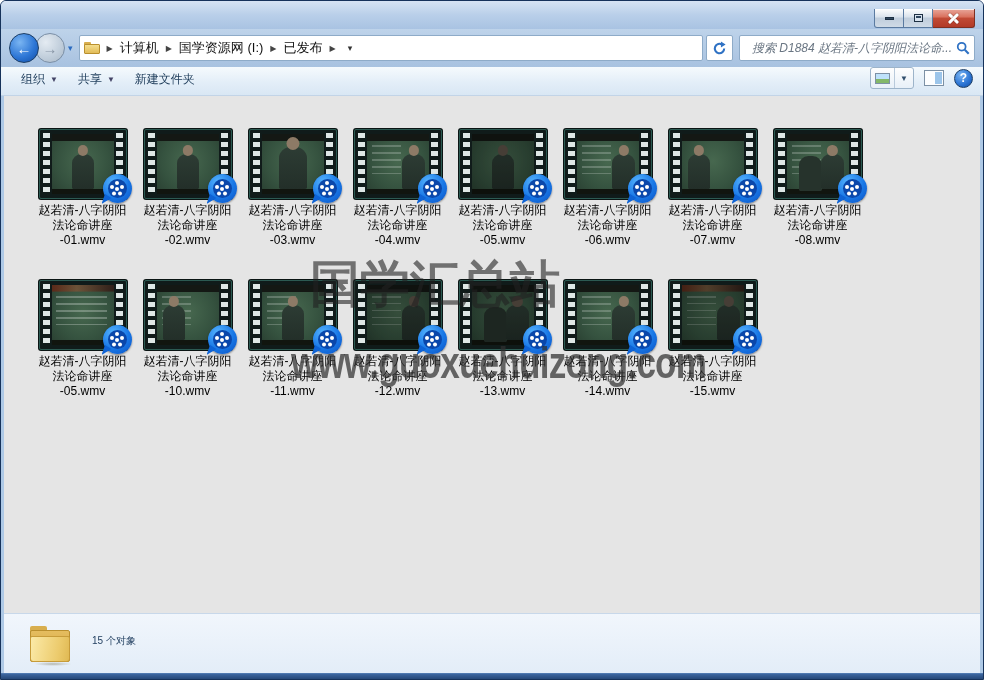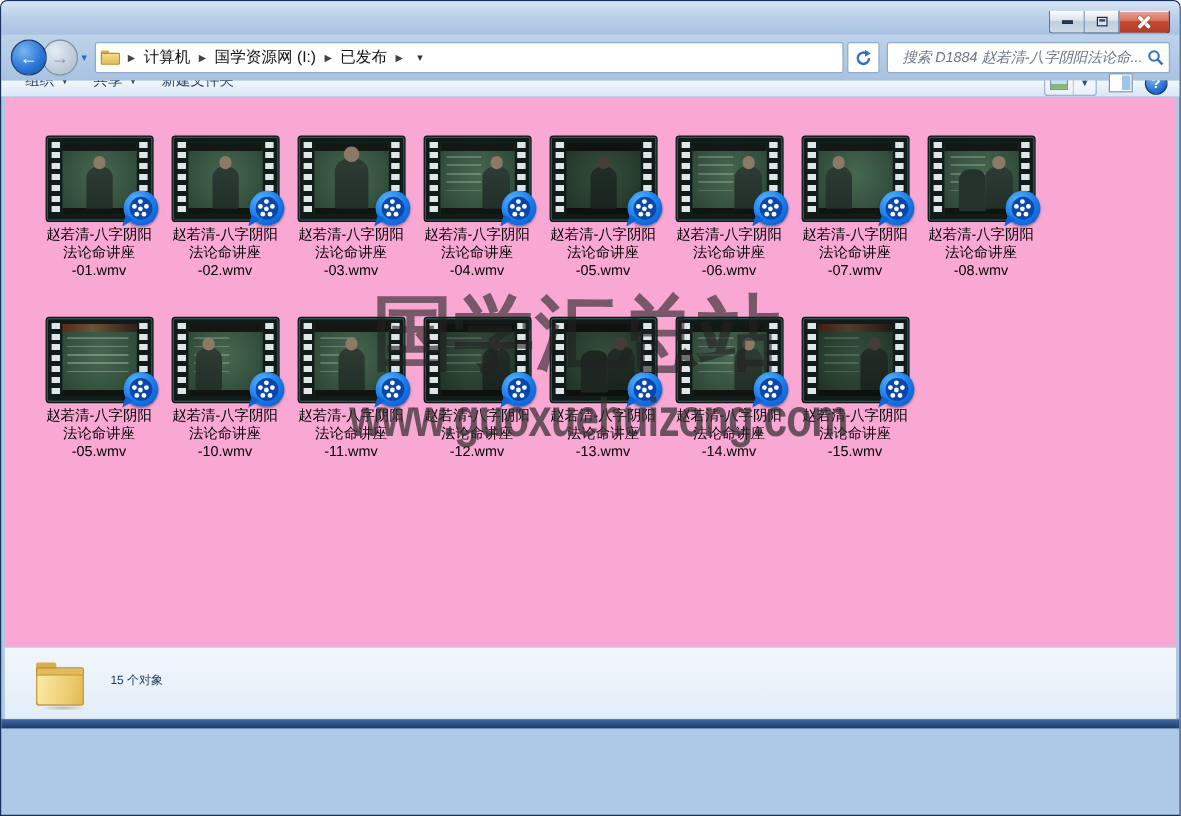--- a/index.html
+++ b/index.html
@@ -45,37 +45,37 @@
     background:linear-gradient(#f4dd8d,#e2bc58); border:1px solid #b98f2e; border-radius:1px; }
   .refreshbtn { width:27px; height:26px; margin-left:3px; background:#fff; border:1px solid #8eabc8; border-radius:2px;
     display:flex; align-items:center; justify-content:center; flex:0 0 auto; }
   .searchbox { width:236px; height:26px; margin-left:6px; background:#fff; border:1px solid #8eabc8; border-radius:2px;
     display:flex; align-items:center; padding:0 4px 0 8px; flex:0 0 auto; }
   .searchbox input { flex:1; border:none; outline:none; font-size:12px; font-style:italic; color:#6a7683;
     font-family:"Liberation Sans","DejaVu Sans",sans-serif; min-width:0; background:transparent;text-align:center; }
   .searchbox input::placeholder { color:#6a7683; opacity:1; }
 
   
-  .toolbar { height:14px; background:linear-gradient(#f5fafd,#e3eef8 55%,#d9e7f4); border-bottom:1px solid #c2d4e7;
-    display:flex; align-items:flex-end; padding:0 10px; }
+  .toolbar { height:29px; background:linear-gradient(#f5fafd,#e3eef8 55%,#d9e7f4); border-bottom:1px solid #c2d4e7;
+    display:flex; align-items:flex-start; padding:0 10px; }
   .tbtn { font-size:12px; color:#1e3c5a; padding:4px 10px; display:flex; align-items:center; gap:5px; }
   .tbtn .dd { font-size:8px; color:#446; }
   .tool-right { margin-left:auto; display:flex; align-items:center; gap:10px; }
   .viewsbtn { display:flex; border:1px solid #9db4ca; border-radius:3px; background:linear-gradient(#fefefe,#e8f0f8); }
   .viewsbtn .pic { width:24px; height:20px; display:flex; align-items:center; justify-content:center; border-right:1px solid #b9cadb; }
   .pic i { display:block; width:15px; height:11px; border:1px solid #7d91a5;
     background:linear-gradient(180deg,#bfe2fb 0 55%,#83b869 55%); }
   .viewsbtn .dd2 { width:18px; height:20px; display:flex; align-items:center; justify-content:center; font-size:8px; color:#33506e; }
   .previewbtn { width:20px; height:16px; border:1px solid #7d91a5; background:#fdfeff; position:relative; }
   .previewbtn:after { content:''; position:absolute; top:1px; right:1px; bottom:1px; width:7px; background:#9cc5ea; }
   .helpbtn { width:19px; height:19px; border-radius:50%; background:radial-gradient(circle at 35% 30%,#7ab5f2,#2e77d6 55%,#0e4ba5);
     border:1px solid #1c3e66; color:#fff; font-size:12px; font-weight:bold; display:flex; align-items:center; justify-content:center; }
 
   
-  .content { position:relative; height:458px; margin:0 3px; background:#f9a8d4; overflow:hidden; }
+  .content { position:relative; height:517px; margin:0 3px; background:#e5e5e5; overflow:hidden; }
   .grid { display:flex; flex-wrap:wrap; padding:33px 0 0 26px; width:960px; }
   .cell { width:105px; height:151px; display:flex; flex-direction:column; align-items:center; }
   .thumb { width:88px; height:70px; position:relative; background:#101b1a; border:1px solid #2c5a52; border-radius:2px;
     box-shadow:0 0 0 1px #0a1413; flex:0 0 auto; }
   .thumb:before,.thumb:after { content:''; position:absolute; top:3px; bottom:3px; width:7px;
     background:repeating-linear-gradient(180deg,#dfe7e6 0 5px,rgba(0,0,0,0) 5px 9px); }
   .thumb:before { left:3px; } .thumb:after { right:3px; }
   .screen { position:absolute; left:12px; right:12px; top:4px; bottom:4px; overflow:hidden;
     background:
       linear-gradient(180deg,#141814 0,#141814 11%,rgba(0,0,0,0) 11%),
@@ -104,21 +104,21 @@
     background:radial-gradient(circle at 35% 28%,#56b5ff,#1877e6 55%,#0b4fc0); box-shadow:0 1px 2px rgba(0,0,0,.45); }
   .bubble:after { content:''; position:absolute; left:-1px; bottom:-1px; width:10px; height:10px; background:#0e63d6;
     clip-path:polygon(0 100%,100% 40%,35% 0); }
   .reel { position:absolute; inset:5px; border-radius:50%; background:#0a47ab; }
   .reel:before { content:''; position:absolute; left:7.5px; top:7.5px; width:4px; height:4px; border-radius:50%; background:#fff;
     box-shadow:0 -6px 0 #fff,5px -2px 0 #fff,3px 4.5px 0 #fff,-3px 4.5px 0 #fff,-5px -2px 0 #fff; }
   .label { margin-top:4px; text-align:center; font-size:12px; line-height:15px; color:#000; }
 
   
   .watermark { position:absolute; left:0; top:0; right:0; bottom:0; pointer-events:none; z-index:6; }
-  .wm1 { position:absolute; left:306px; top:163px; font-size:68px; font-weight:bold; line-height:1;
+  .wm1 { position:absolute; left:306px; top:163px; font-size:50px; font-weight:bold; line-height:1;
     color:rgba(33,33,33,.6); white-space:nowrap; }
   .wm2 { position:absolute; left:287px; top:244px; font-size:45px; font-weight:bold; line-height:1; letter-spacing:-1px;
     color:rgba(48,48,48,.72); white-space:nowrap; transform:scaleX(.78); transform-origin:left top; }
 
   
   .statusbar { height:60px; margin:0 3px; background:linear-gradient(#f1f6fc,#e3edf8); border-top:1px solid #c8d8ea; position:relative; }
   .status-folder { position:absolute; left:26px; top:12px; width:40px; height:36px; }
   .status-folder:before { content:''; position:absolute; top:0; left:0; width:17px; height:8px;
     background:#d8ae4e; border-radius:2px 2px 0 0; }
   .status-folder .b1 { position:absolute; top:4px; left:0; right:0; bottom:0;

